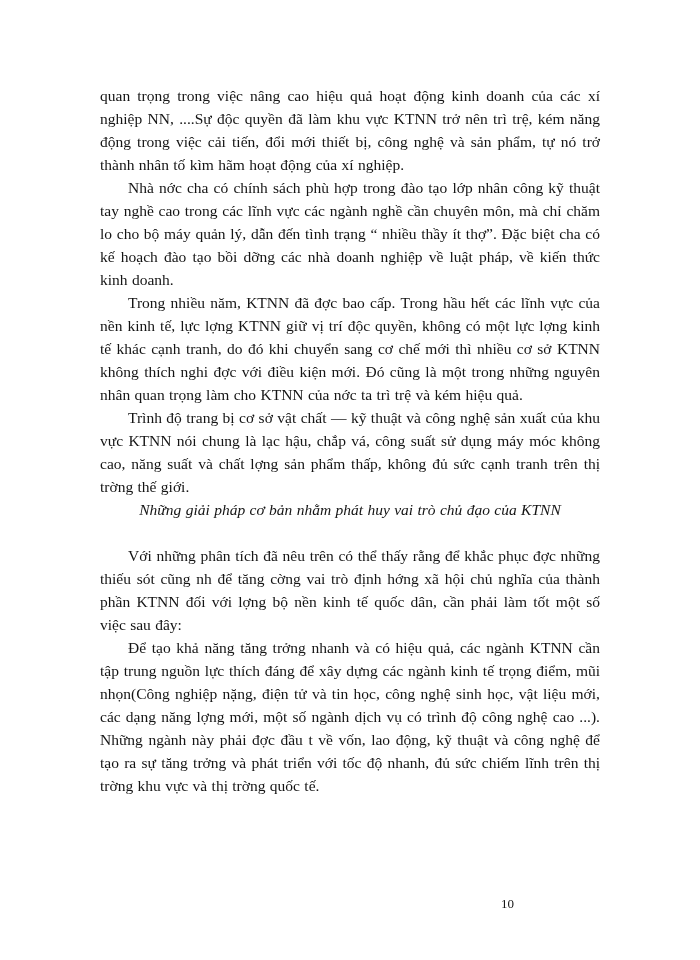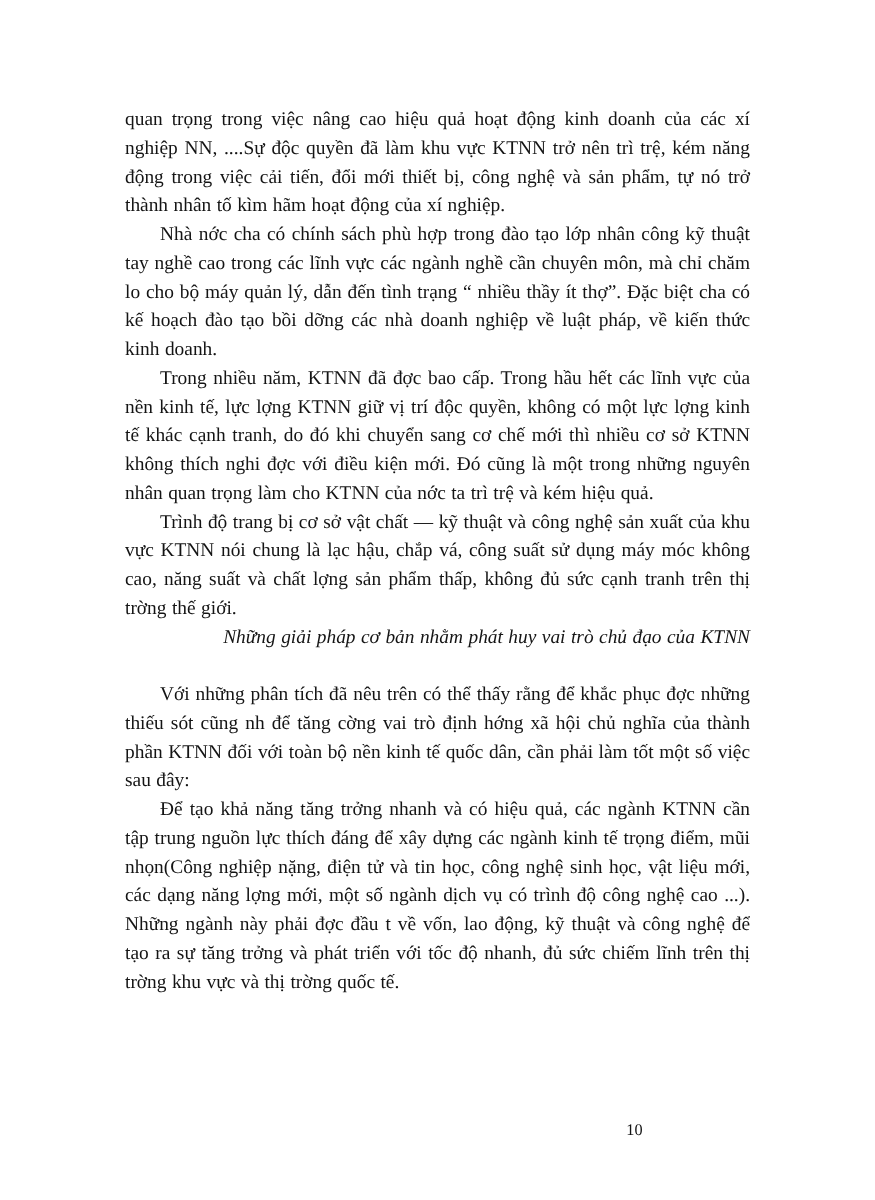--- a/index.html
+++ b/index.html
@@ -31,21 +31,21 @@
     word-spacing: 0.5px;
   }
   .para.no-indent {
     text-indent: 0;
   }
   .section-heading {
     margin: 0 0 23px 0;
     font-size: 15.5px;
     line-height: 23px;
     font-style: italic;
-    text-align: right;
+    text-align: center;
     text-indent: 0;
   }
   .page-number {
     position: absolute;
     right: 102px;
     top: 892px;
     font-size: 13px;
     line-height: 23px;
     color: #141414;
   }
@@ -53,17 +53,17 @@
 </head>
 <body>
 
 <div class="page">
   <div class="content">
     <p class="para no-indent">quan trọng trong việc nâng cao hiệu quả hoạt động kinh doanh của các xí nghiệp NN, ....Sự độc quyền đã làm khu vực KTNN trở nên trì trệ, kém năng động trong việc cải tiến, đổi mới thiết bị, công nghệ và sản phẩm, tự nó trở thành nhân tố kìm hãm hoạt động của xí nghiệp.</p>
     <p class="para">Nhà nớc cha có chính sách phù hợp trong đào tạo lớp nhân công kỹ thuật tay nghề cao trong các lĩnh vực các ngành nghề cần chuyên môn, mà chỉ chăm lo cho bộ máy quản lý, dẫn đến tình trạng “ nhiều thầy ít thợ”. Đặc biệt cha có kế hoạch đào tạo bồi dỡng các nhà doanh nghiệp về luật pháp, về kiến thức kinh doanh.</p>
     <p class="para">Trong nhiều năm, KTNN đã đợc bao cấp. Trong hầu hết các lĩnh vực của nền kinh tế, lực lợng KTNN giữ vị trí độc quyền, không có một lực lợng kinh tế khác cạnh tranh, do đó khi chuyển sang cơ chế mới thì nhiều cơ sở KTNN không thích nghi đợc với điều kiện mới. Đó cũng là một trong những nguyên nhân quan trọng làm cho KTNN của nớc ta trì trệ và kém hiệu quả.</p>
     <p class="para">Trình độ trang bị cơ sở vật chất — kỹ thuật và công nghệ sản xuất của khu vực KTNN nói chung là lạc hậu, chắp vá, công suất sử dụng máy móc không cao, năng suất và chất lợng sản phẩm thấp, không đủ sức cạnh tranh trên thị trờng thế giới.</p>
     <p class="para section-heading">Những giải pháp cơ bản nhằm phát huy vai trò chủ đạo của KTNN</p>
-    <p class="para">Với những phân tích đã nêu trên có thể thấy rằng để khắc phục đợc những thiếu sót cũng nh để tăng cờng vai trò định hớng xã hội chủ nghĩa của thành phần KTNN đối với toàn bộ nền kinh tế quốc dân, cần phải làm tốt một số việc sau đây:</p>
+    <p class="para">Với những phân tích đã nêu trên có thể thấy rằng để khắc phục đợc những thiếu sót cũng nh để tăng cờng vai trò định hớng xã hội chủ nghĩa của thành phần KTNN đối với lợng bộ nền kinh tế quốc dân, cần phải làm tốt một số việc sau đây:</p>
     <p class="para">Để tạo khả năng tăng trởng nhanh và có hiệu quả, các ngành KTNN cần tập trung nguồn lực thích đáng để xây dựng các ngành kinh tế trọng điểm, mũi nhọn(Công nghiệp nặng, điện tử và tin học, công nghệ sinh học, vật liệu mới, các dạng năng lợng mới, một số ngành dịch vụ có trình độ công nghệ cao ...). Những ngành này phải đợc đầu t về vốn, lao động, kỹ thuật và công nghệ để tạo ra sự tăng trởng và phát triển với tốc độ nhanh, đủ sức chiếm lĩnh trên thị trờng khu vực và thị trờng quốc tế.</p>
   </div>
   <div class="page-number">10</div>
 </div>
 
 </body></html>

